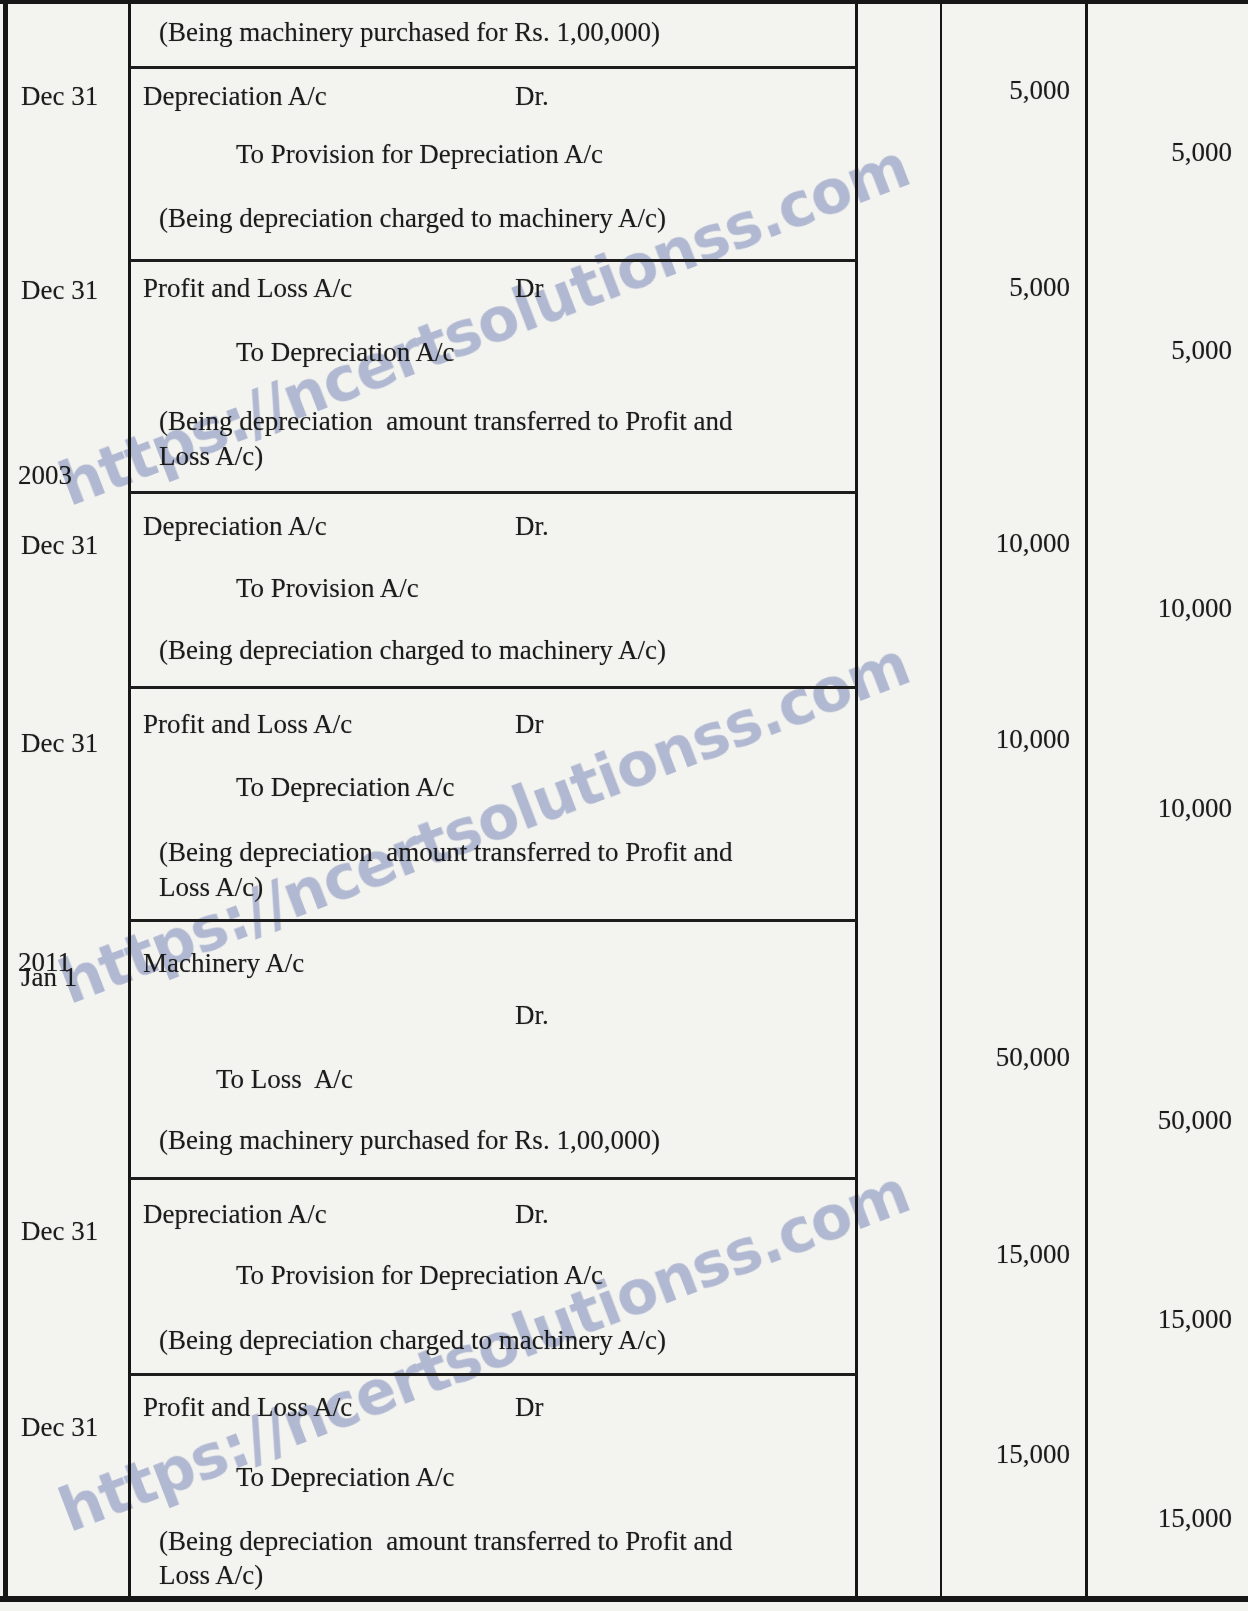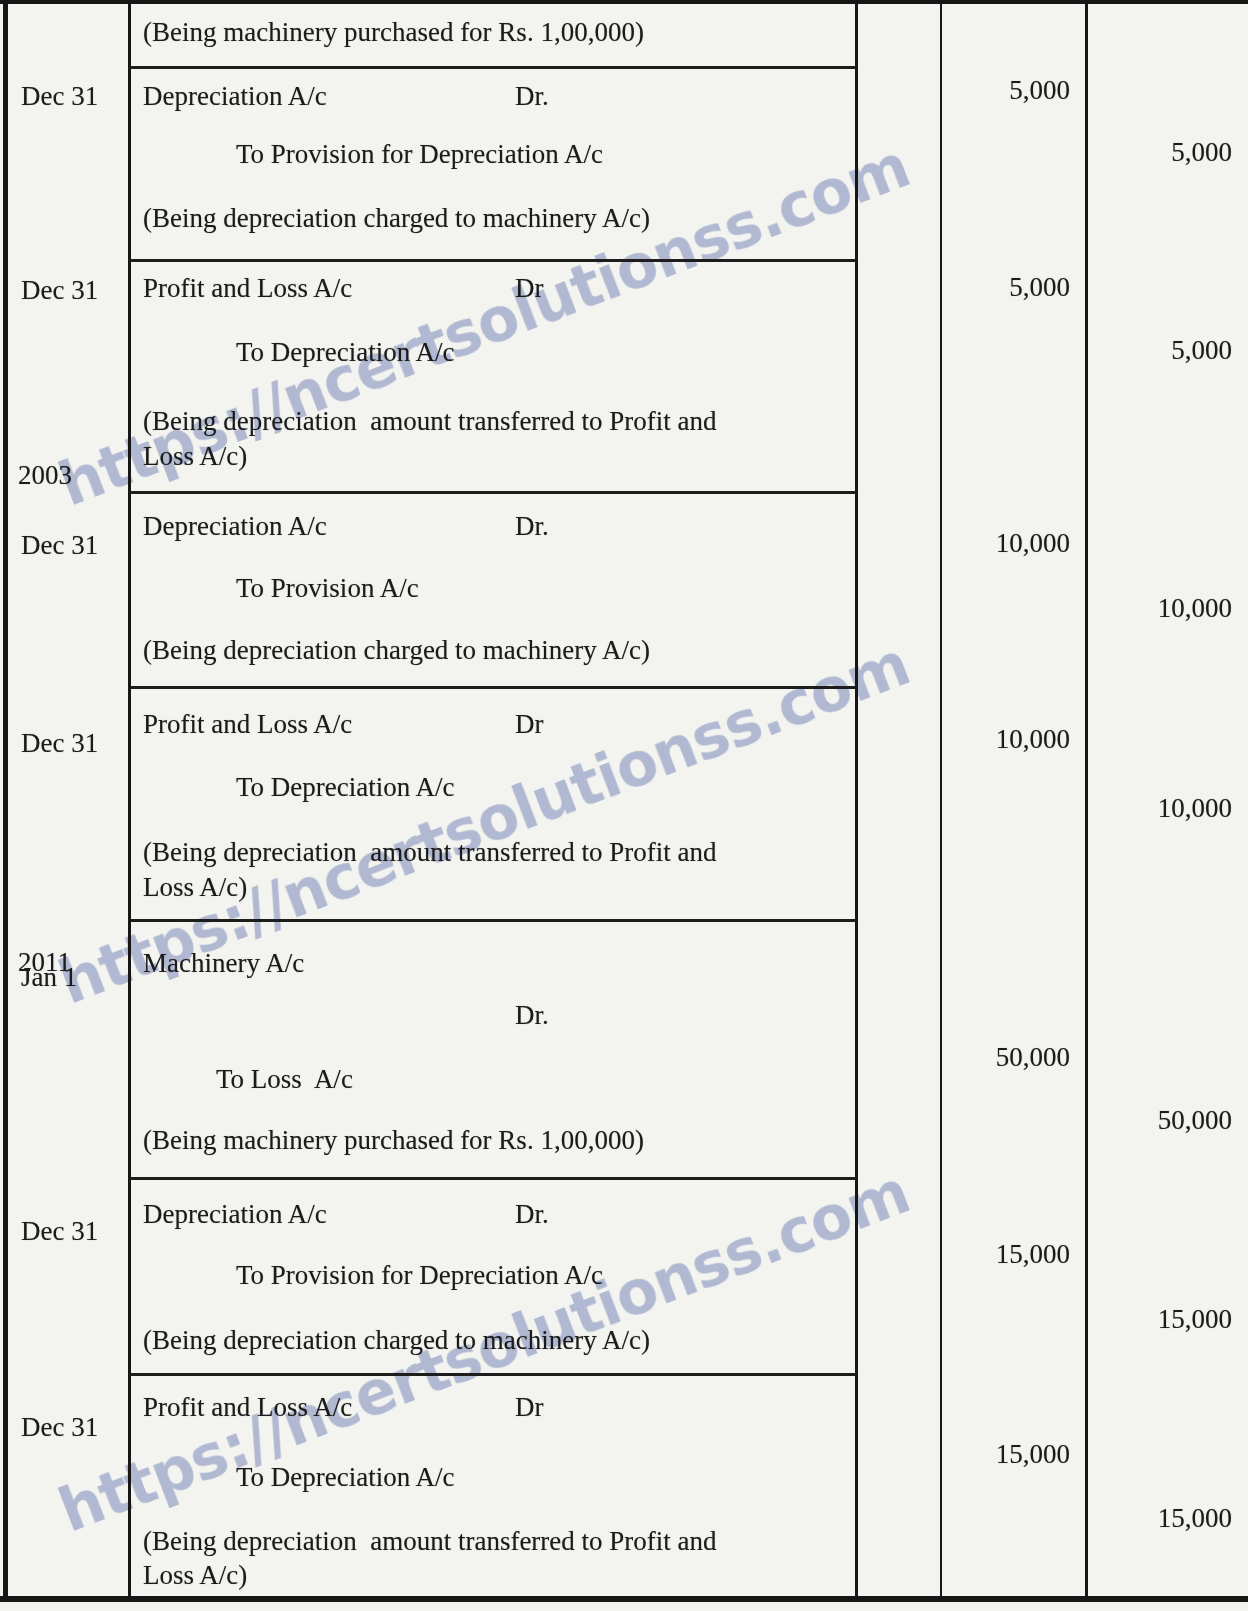--- a/index.html
+++ b/index.html
@@ -32,21 +32,21 @@
   
   .t{
     position:absolute;font-size:27px;line-height:33px;white-space:pre;z-index:3;
     text-shadow:0 0 1px rgba(30,30,30,0.35);
   }
   .c-date{left:21px;}
   .c-year{left:18px;}
   .c-title{left:143px;}
   .c-dr{left:515px;}
   .c-to{left:236px;}
-  .c-narr{left:143px;}
+  .c-narr{left:159px;}
   .c-debit{left:944px;width:126px;text-align:right;}
   .c-credit{left:1090px;width:142px;text-align:right;}
 </style>
 </head>
 <body>
 
 <div class="page">
 
   <div class="wm" style="top:452px">https://ncertsolutionss.com</div>
   <div class="wm" style="top:950px">https://ncertsolutionss.com</div>

